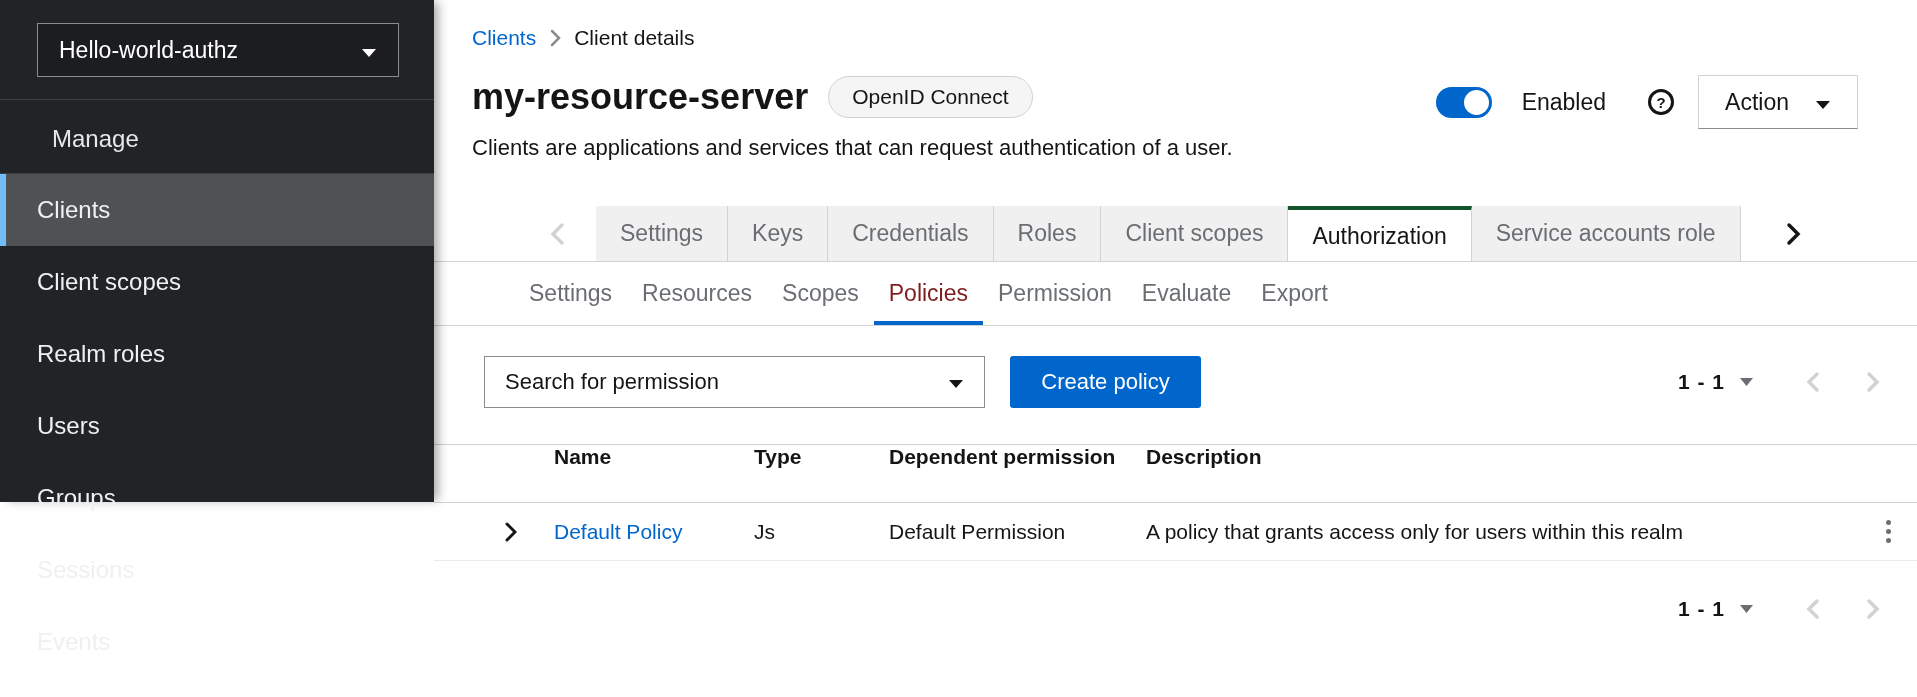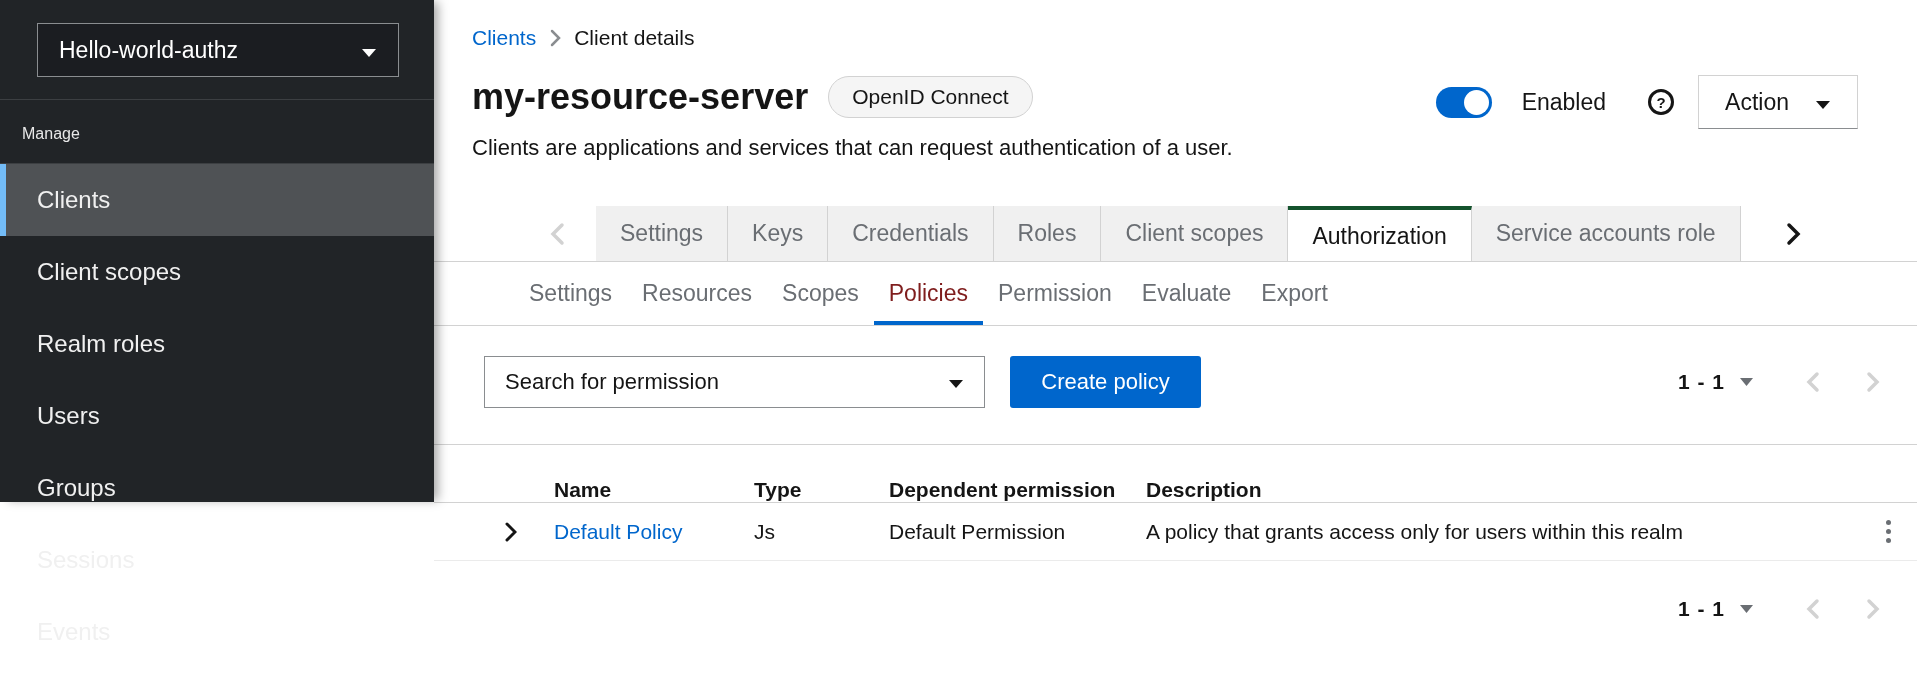--- a/index.html
+++ b/index.html
@@ -12,21 +12,21 @@
   .sidebar {
     width:434px; height:502px; background:#212427; flex:0 0 auto;
     box-shadow:6px 0 10px -2px rgba(3,3,3,.35); position:relative; z-index:2;
   }
   .realm-selector {
     margin:23px 35px 0 37px; height:54px; border:1px solid #8a8d90;
     display:flex; align-items:center; justify-content:space-between;
     padding:0 21px; color:#ffffff; font-size:23px; cursor:pointer; background:#1b1d21;
   }
   .side-divider { height:1px; background:#3c3f42; margin-top:22px; }
-  .nav-section-title { padding:25px 0 20px 22px; font-size:16px; color:#e8e8e8; }
+  .nav-section-title { padding:25px 0 20px 52px; font-size:24px; color:#e8e8e8; }
   .nav { list-style:none; }
   .nav li {
     height:72px; line-height:72px; padding-left:37px; font-size:24px;
     color:#f0f0f0; cursor:pointer;
   }
   .nav li.active { background:#4f5255; border-left:6px solid #73bcf7; padding-left:31px; }
   
   .content { flex:1 1 auto; position:relative; background:#fff; }
   .breadcrumb {
     padding:26px 0 0 38px; font-size:21px; display:flex; align-items:center; gap:13px;
@@ -109,21 +109,21 @@
   .pagination { display:flex; align-items:center; }
   .page-range { font-size:21px; font-weight:700; color:#151515; letter-spacing:1px; }
   .page-caret { margin-left:14px; display:flex; cursor:pointer; }
   .pg-btn { background:none; border:none; cursor:default; display:flex; align-items:center; }
   .pg-prev { margin-left:52px; }
   .pg-next { margin-left:46px; }
   
   .policy-table { margin-top:36px; }
   .thead {
     height:59px; border-top:1px solid #d2d2d2; border-bottom:1px solid #d2d2d2;
-    display:flex; align-items:flex-end; font-size:21px; font-weight:700; color:#151515;
+    display:flex; align-items:flex-start; font-size:21px; font-weight:700; color:#151515;
   }
   .trow {
     height:58px; border-bottom:1px solid #ebebeb; display:flex; align-items:center;
     font-size:21px; color:#151515;
   }
   .col-expand { width:120px; flex:0 0 auto; display:flex; }
   .col-name { width:200px; flex:0 0 auto; }
   .col-type { width:135px; flex:0 0 auto; }
   .col-dependent { width:257px; flex:0 0 auto; }
   .col-desc { flex:1 1 auto; }

